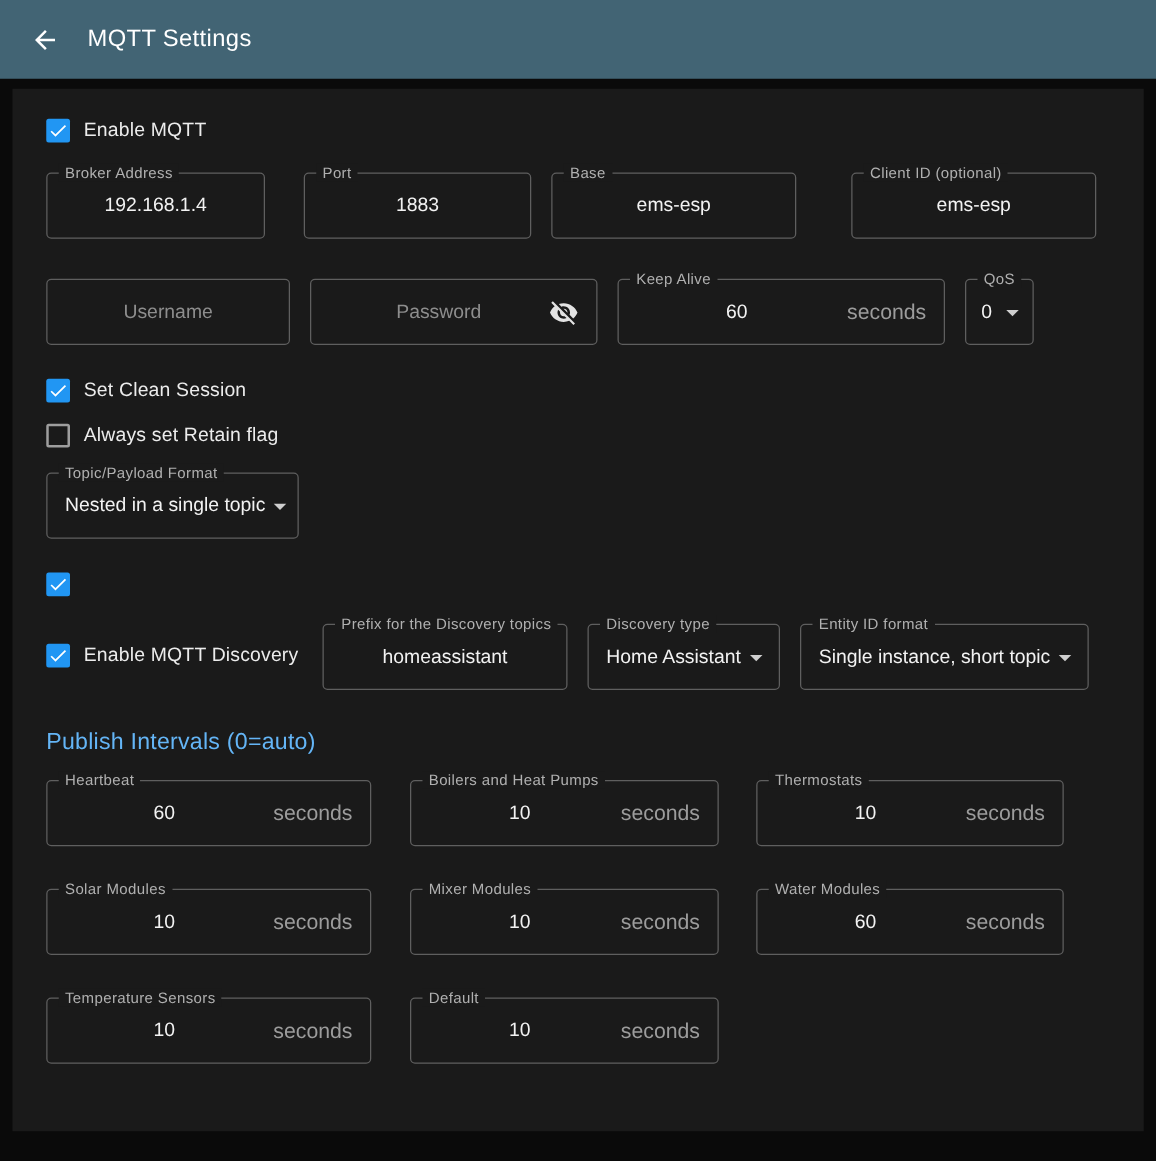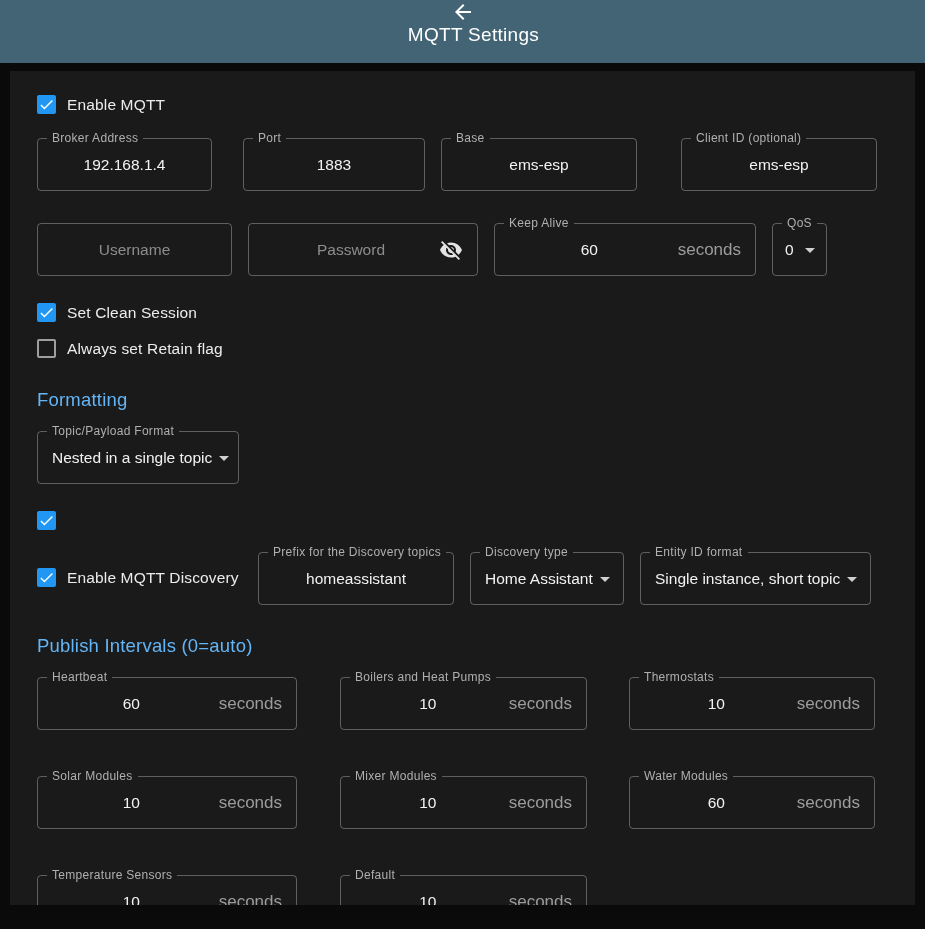--- a/index.html
+++ b/index.html
@@ -10,21 +10,20 @@
     overflow: hidden;
   }
 
   
   .appbar {
     height: 63px;
     background: #426474;
     display: flex;
     align-items: center;
     padding: 0 24px;
-    flex-direction: column;
   }
   .appbar .back {
     width: 24px; height: 24px;
     cursor: pointer;
     flex: none;
   }
   .appbar .back svg { width: 24px; height: 24px; fill: #ffffff; }
   .appbar h1 {
     color: #ffffff;
     font-size: 19px;
@@ -154,21 +153,21 @@
   .h2-intervals  { margin-top: 30px; }
 
   .f-topic { width: 202px; margin-top: 20px; }
 
   .row-disc { margin-top: 14px; }
   .row-disc .disc-cb { width: 221px; margin-top: 24px; }
   .row-disc .f-dtype   { width: 154px; margin-right: 16px; }
   .row-disc .f-dprefix { width: 196px; margin-right: 16px; }
   .row-disc .f-eid     { width: 231px; }
 
-  .igrid { display: flex; flex-wrap: wrap; margin-top: 12px; gap: 12px; }
+  .igrid { display: flex; flex-wrap: wrap; margin-top: 12px; }
   .icell { margin-bottom: 26px; }
   .icell.c1 { width: 260px; margin-right: 31px; }
   .icell.c2 { width: 247px; margin-right: 30px; }
   .icell.c3 { width: 246px; margin-right: 0; }
 </style>
 </head>
 <body>
 
 <header class="appbar">
   <span class="back">
@@ -244,21 +243,20 @@
         </svg>
     </span>
     <span class="cb-label">Set Clean Session</span>
   </label>
 
   <label class="cb cb-retain">
     <span class="cbbox unchecked"></span>
     <span class="cb-label">Always set Retain flag</span>
   </label>
 
-  <h2 class="h2 h2-formatting">Formatting</h2>
 
   <div class="field f-topic">
     <span class="flabel">Topic/Payload Format</span>
     <span class="fvalue">Nested in a single topic</span>
     <span class="caret">
       <svg viewBox="0 0 24 24">
           <path d="M7 10l5 5 5-5z"></path>
         </svg>
     </span>
   </div>

